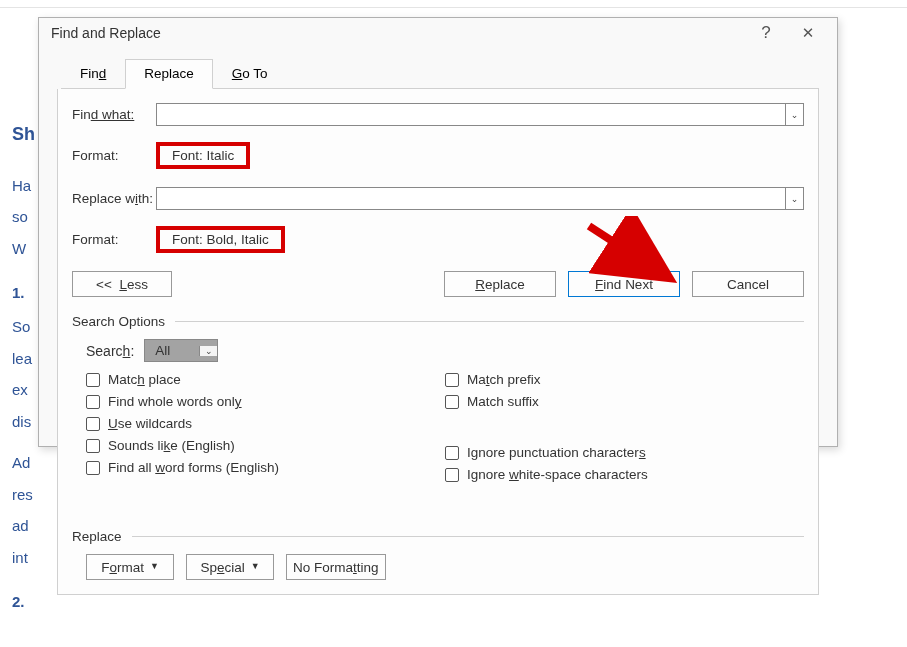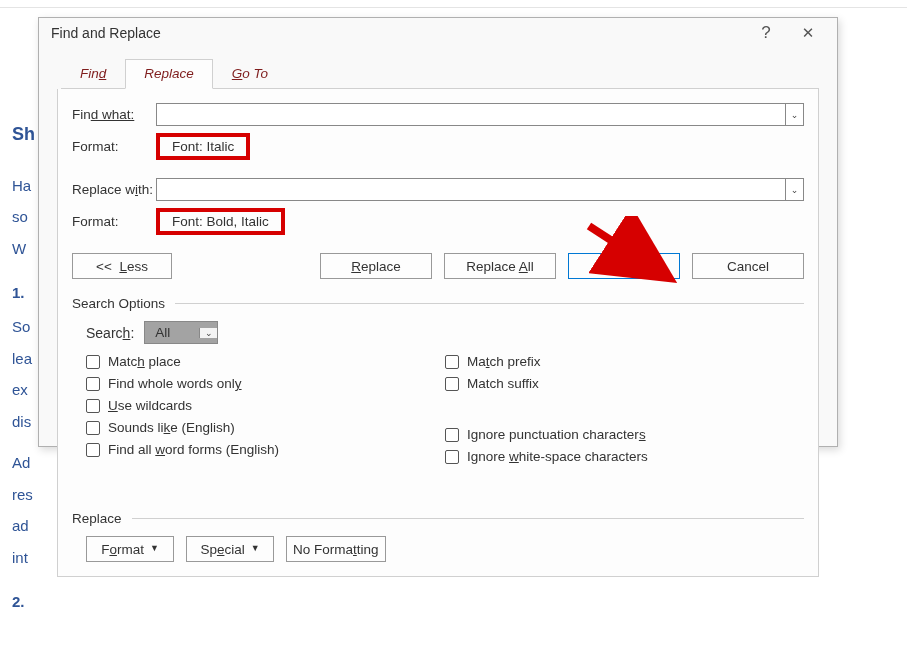--- a/index.html
+++ b/index.html
@@ -12,25 +12,25 @@
 .dialog {
   position: absolute; left: 38px; top: 17px; width: 800px; height: 430px;
   background: #f9f9f9; border: 1px solid #b0b0b0; box-shadow: 2px 3px 8px rgba(0,0,0,.15);
 }
 .titlebar { display: flex; align-items: center; padding: 0 8px 0 12px; height: 30px; font-size: 14px; color: #333; }
 .titlebar .spacer { flex: 1; }
 .tb-btn { width: 42px; height: 28px; display: flex; align-items: center; justify-content: center; color: #555; font-size: 15px; }
 .tb-btn.help { font-size: 17px; }
 .dlg-body { padding: 10px 18px 0 18px; }
 .tabs { display: flex; margin-left: 4px; border-bottom: 1px solid #d0d0d0; margin-bottom: 0; }
-.tab { padding: 6px 18px 7px; font-size: 13.5px; color: #7f1d1d; border: 1px solid transparent; position: relative; top: 1px; font-style: italic; }
+.tab { padding: 6px 18px 7px; font-size: 13.5px; color: #000000; border: 1px solid transparent; position: relative; top: 1px; }
 .tab.active { background: #fdfdfd; border: 1px solid #d0d0d0; border-bottom: 1px solid #fdfdfd; }
 .tab u { text-decoration: underline; }
 .content-frame { border: 1px solid #d0d0d0; border-top: none; background: #fdfdfd; padding: 14px 14px 14px 14px; }
-.fld-row { display: flex; align-items: center; margin-bottom: 7px; }
+.fld-row { display: flex; align-items: center; margin-bottom: 16px; }
 .fld-label { width: 84px; font-size: 13.5px; }
 .fld-label.wide { width: 84px; }
 .combo { flex: 1; display: flex; border: 1px solid #888; background: #fff; height: 23px; }
 .combo input { flex: 1; border: none; outline: none; padding: 0 6px; font-size: 13px; background: transparent; }
 .combo .dd { width: 18px; border-left: 1px solid #888; display: flex; align-items: center; justify-content: center; font-size: 9px; color: #444; }
 .fmt-row { display: flex; align-items: center; margin-bottom: 18px; margin-top: 4px; }
 .fmt-label { width: 84px; font-size: 13.5px; }
 .fmt-val { padding: 2px 12px; font-size: 13.5px; }
 .red-box { border: 4px solid #d60000; text-align: center; }
 .btn-row { display: flex; gap: 12px; margin: 18px 0 14px; }
@@ -122,23 +122,20 @@
         <div class="fmt-val red-box">Font: Bold, Italic</div>
       </div>
 
       <div class="btn-row">
         <div class="btn less-btn">
             <span>&lt;&lt;&nbsp;&nbsp;<u class="acc">L</u>ess</span>
           </div>
         <div class="btn">
             <span><u class="acc">R</u><span>eplace</span></span>
           </div>
-        <div class="btn">
-            <span><span>Replace </span><u class="acc">A</u><span>ll</span></span>
-          </div>
         <div class="btn primary">
             <span><u class="acc">F</u><span>ind Next</span></span>
           </div>
         <div class="btn">
             <span>Cancel</span>
           </div>
       </div>
 
       <div class="fieldset-label"><span>Search Options</span></div>
 

